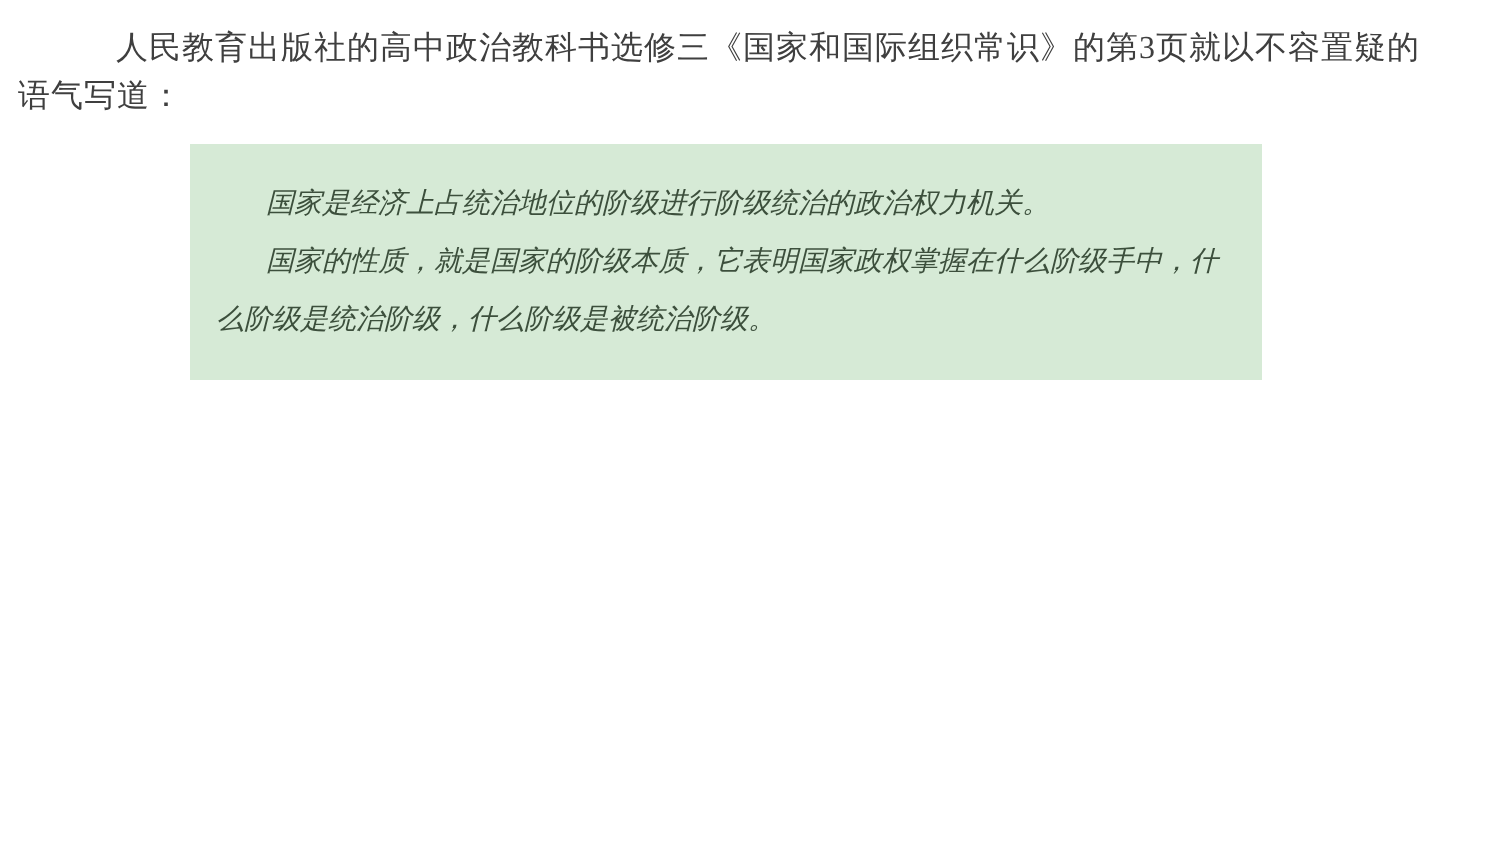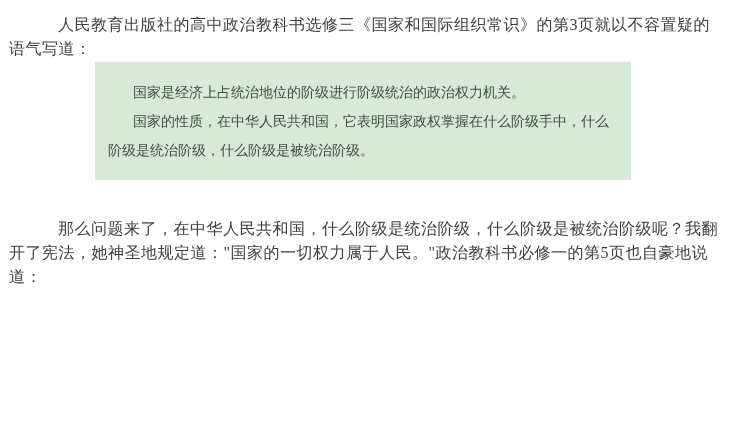--- a/index.html
+++ b/index.html
@@ -22,21 +22,22 @@
   }
   .body-para.first {
     padding-top: 13px;
   }
   .body-para.mid {
     margin-top: 37px;
   }
   .quote-block {
     display: flex;
     align-items: center;
-    margin: 1px 42px 0 30px;
+    margin: 11px 42px 0 30px;
+    font-style: italic;
   }
   .quote-block.second {
     margin-top: 3px;
   }
   .quote-bar {
     background: var(--bar-green, #3aa43a);
     flex: 0 0 auto;
   }
   .quote-bar.left  { width: 65px; }
   .quote-bar.right { width: 70px; }
@@ -56,25 +57,24 @@
 <body>
 
 <div>
 
   <p class="body-para first">人民教育出版社的高中政治教科书选修三《国家和国际组织常识》的第3页就以不容置疑的语气写道：</p>
 
   <div class="quote-block">
     <div class="quote-bar left"></div>
     <div class="quote-content">
       <p>国家是经济上占统治地位的阶级进行阶级统治的政治权力机关。</p>
-      <p>国家的性质，在中华人民共和国，它表明国家政权掌握在什么阶级手中，什么阶级是统治阶级，什么阶级是被统治阶级。</p>
+      <p>国家的性质，就是国家的阶级本质，它表明国家政权掌握在什么阶级手中，什么阶级是统治阶级，什么阶级是被统治阶级。</p>
     </div>
     <div class="quote-bar right"></div>
   </div>
 
-  <p class="body-para mid">那么问题来了，在中华人民共和国，什么阶级是统治阶级，什么阶级是被统治阶级呢？我翻开了宪法，她神圣地规定道："国家的一切权力属于人民。"政治教科书必修一的第5页也自豪地说道：</p>
 
   <div class="quote-block second">
     <div class="quote-bar left"></div>
     <div class="quote-bar right"></div>
   </div>
 
 </div>
 
 </body></html>

